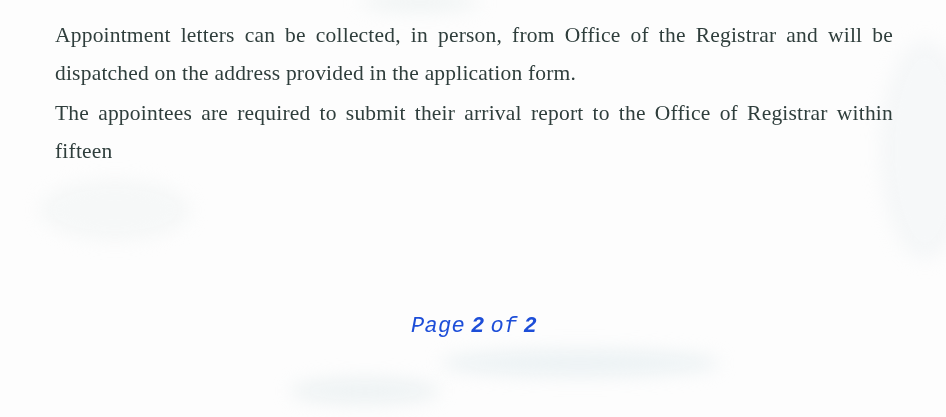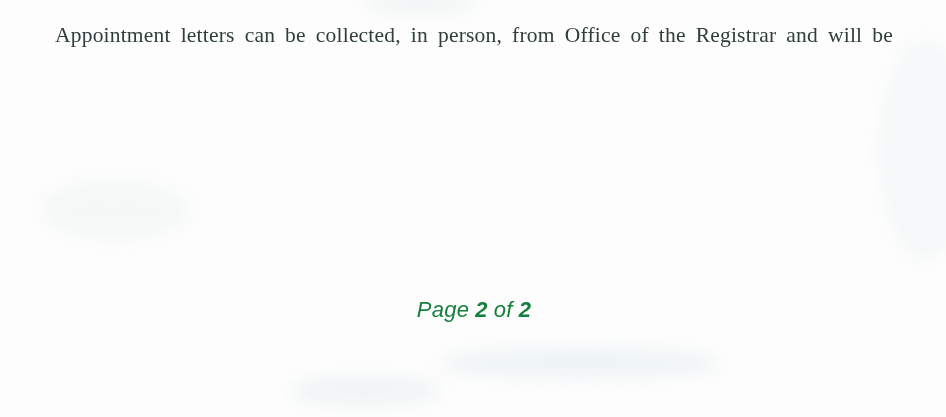--- a/index.html
+++ b/index.html
@@ -41,48 +41,50 @@
   .paragraph { margin: 0 8px 3px 0; }
   .text-line { white-space: nowrap; }
   .text-line.justify {
     white-space: normal;
     text-align: justify;
     text-align-last: justify;
   }
   .page-footer {
     position: absolute;
     left: 0;
-    top: 297px;
+    top: 314px;
     width: 100%;
     text-align: center;
-    font-family: Liberation Sans, sans-serif;
+    font-family: Liberation Mono, monospace;
     font-style: italic;
     font-size: 22px;
-    color: #15803d;
+    color: #1d4ed8;
     letter-spacing: 0.3px;
   }
   .page-footer .word { margin: 0 4px; }
   .page-footer .num { font-weight: bold; margin: 0 2px; }
 </style>
 </head>
 <body>
 
 <div class="page">
 
   <div class="smudge s1"></div>
   <div class="smudge s2"></div>
   <div class="smudge s3"></div>
   <div class="smudge s4"></div>
   <div class="smudge s5"></div>
 
   <div class="doc-body">
     <div class="paragraph">
       <div class="text-line justify">Appointment letters can be collected, in person, from Office of the Registrar and will be</div>
+      <div class="text-line">dispatched on the address provided in the application form.</div>
     </div>
     <div class="paragraph">
+      <div class="text-line justify">The appointees are required to submit their arrival report to the Office of Registrar within fifteen</div>
     </div>
   </div>
 
   <div class="page-footer">
     <span class="word">Page</span><span class="num">2</span><span class="word">of</span><span class="num">2</span>
   </div>
 
 </div>
 
 </body></html>

